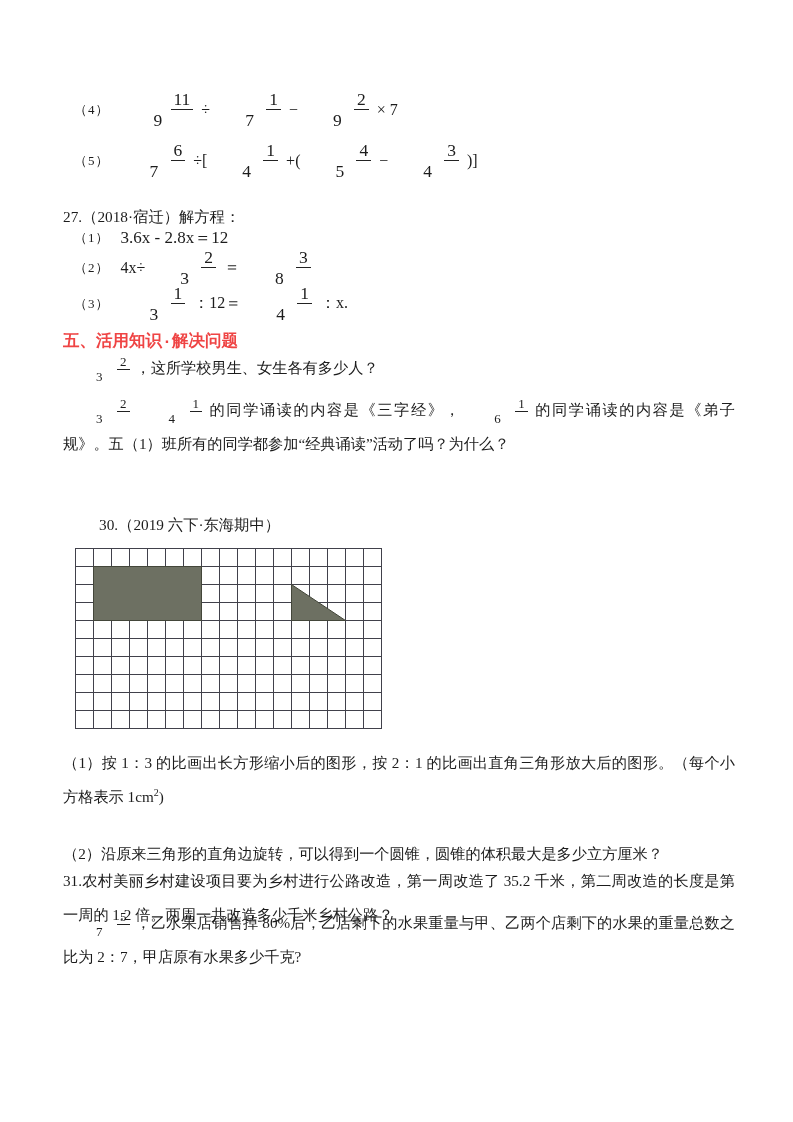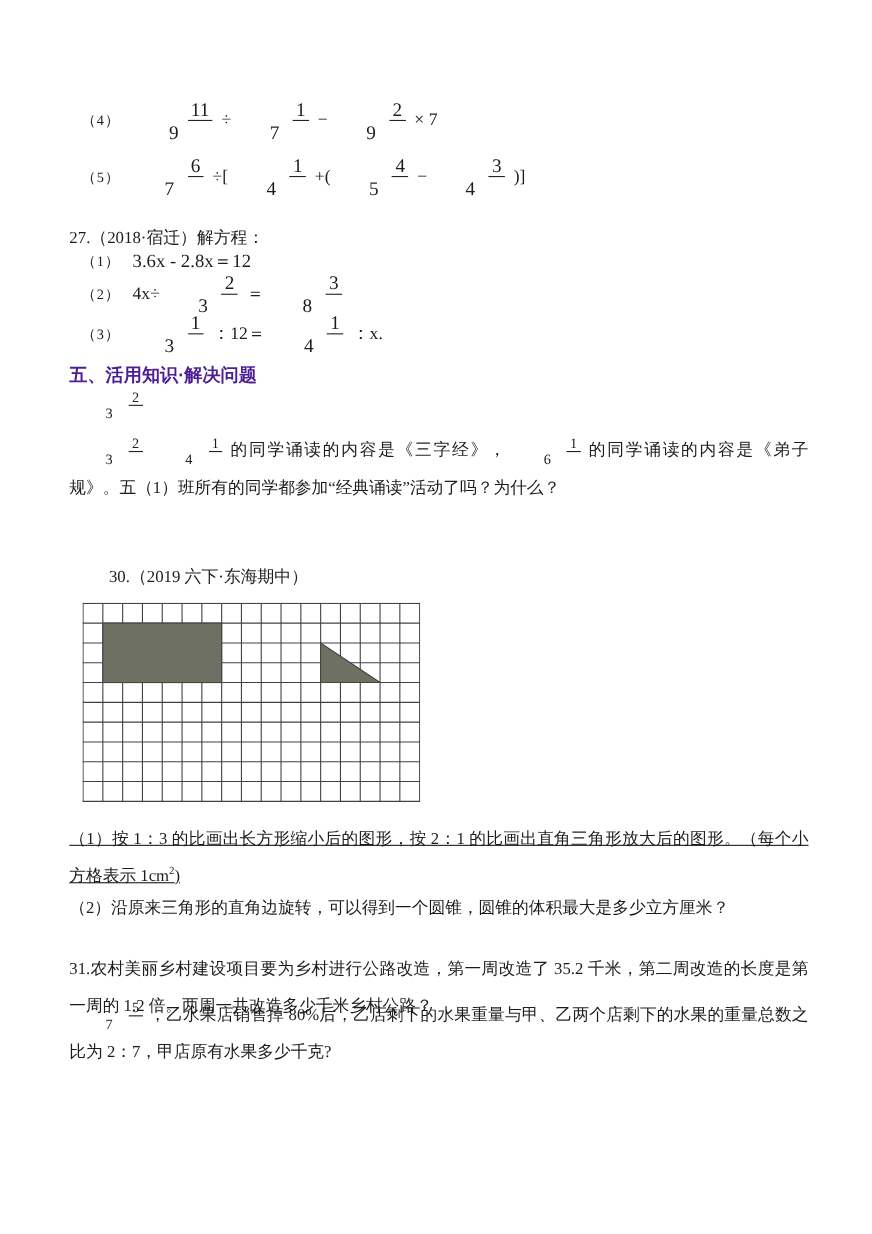--- a/index.html
+++ b/index.html
@@ -4,22 +4,22 @@
 <style>
   html,body{margin:0;padding:0;}
   body{
     width:793px;height:1122px;position:relative;background:#ffffff;
     font-family:"Liberation Serif","DejaVu Serif",serif;color:#1c1c1c;
   }
   .abs{position:absolute;}
   .tline{font-size:15.3px;line-height:1.3;white-space:nowrap;}
   .para{font-size:15.2px;line-height:2.25;text-align:justify;}
   .heading{
-    font-family:Liberation Sans, sans-serif;
-    font-weight:bold;font-size:16.5px;line-height:1.3;white-space:nowrap;color:#4c1d95;
+    font-family:Liberation Mono, monospace;
+    font-weight:bold;font-size:16.5px;line-height:1.3;white-space:nowrap;color:#ef4444;
   }
   .calc{display:flex;align-items:center;font-size:16px;white-space:nowrap;}
   .calc .lbl{font-size:13px;margin-right:8px;letter-spacing:1px;}
   .expr{display:inline-flex;align-items:center;}
   .expr .txt{margin:0 3px;}
   .frac{
     display:inline-flex;flex-direction:column;align-items:center;
     vertical-align:middle;line-height:1.15;margin:0 5px;
   }
   .frac .fn{border-bottom:1.2px solid #222;padding:0 3px;text-align:center;margin-left:48px;}
@@ -120,21 +120,21 @@
         </span>
         <span class="txt">：x.</span>
       </span>
   </div>
 
   <div class="abs heading" style="left:63px;top:331px;">五、活用知识·解决问题</div>
 
   <div class="abs para" style="left:63px;top:351px;width:670px;"><span class="frac">
         <span class="fn">2</span>
         <span class="fd">3</span>
-      </span></div>
+      </span><span class="txt">，这所学校男生、女生各有多少人？</span></div>
 
   <div class="abs para" style="left:63px;top:393px;width:672px;"><span class="frac">
         <span class="fn">2</span>
         <span class="fd">3</span>
       </span><span class="frac">
         <span class="fn">1</span>
         <span class="fd">4</span>
       </span><span class="txt">的同学诵读的内容是《三字经》，</span><span class="frac">
         <span class="fn">1</span>
         <span class="fd">6</span>
@@ -171,23 +171,23 @@
         <line x1="0" y1="108.5" x2="307" y2="108.5" stroke="#41414b" stroke-width="1"></line>
         <line x1="0" y1="126.5" x2="307" y2="126.5" stroke="#41414b" stroke-width="1"></line>
         <line x1="0" y1="144.5" x2="307" y2="144.5" stroke="#41414b" stroke-width="1"></line>
         <line x1="0" y1="162.5" x2="307" y2="162.5" stroke="#41414b" stroke-width="1"></line>
         <line x1="0" y1="180.5" x2="307" y2="180.5" stroke="#41414b" stroke-width="1"></line>
         <rect x="18.5" y="18.5" width="108" height="54" fill="#6d7062" stroke="#43463a"></rect>
         <polygon points="216.5,36.5 216.5,72.5 270.5,72.5" fill="#6d7062" stroke="#43463a"></polygon>
       </svg>
   </div>
 
-  <div class="abs para" style="left:63px;top:746px;width:672px;text-decoration:underline;"><span class="txt">（1）按 1：3 的比画出长方形缩小后的图形，按 2：1 的比画出直角三角形放大后的图形。（每个小方格表示 1cm</span><sup>2</sup><span class="txt">)</span></div>
+  <div class="abs para" style="left:63px;top:746px;width:672px;"><span class="txt">（1）按 1：3 的比画出长方形缩小后的图形，按 2：1 的比画出直角三角形放大后的图形。（每个小方格表示 1cm</span><sup>2</sup><span class="txt">)</span></div>
 
-  <div class="abs para" style="left:63px;top:809px;width:672px;"><span class="txt">（2）沿原来三角形的直角边旋转，可以得到一个圆锥，圆锥的体积最大是多少立方厘米？</span></div>
+  <div class="abs para" style="left:63px;top:837px;width:672px;"><span class="txt">（2）沿原来三角形的直角边旋转，可以得到一个圆锥，圆锥的体积最大是多少立方厘米？</span></div>
 
   <div class="abs para" style="left:63px;top:864px;width:672px;"><span class="txt">31.农村美丽乡村建设项目要为乡村进行公路改造，第一周改造了 35.2 千米，第二周改造的长度是第一周的 1.2 倍。两周一共改造多少千米乡村公路？</span></div>
 
   <div class="abs para" style="left:63px;top:906px;width:672px;"><span class="frac">
         <span class="fn">5</span>
         <span class="fd">7</span>
       </span><span class="txt">，乙水果店销售掉 80%后，乙店剩下的水果重量与甲、乙两个店剩下的水果的重量总数之比为 2：7，甲店原有水果多少千克?</span></div>
 
 </div>
 

